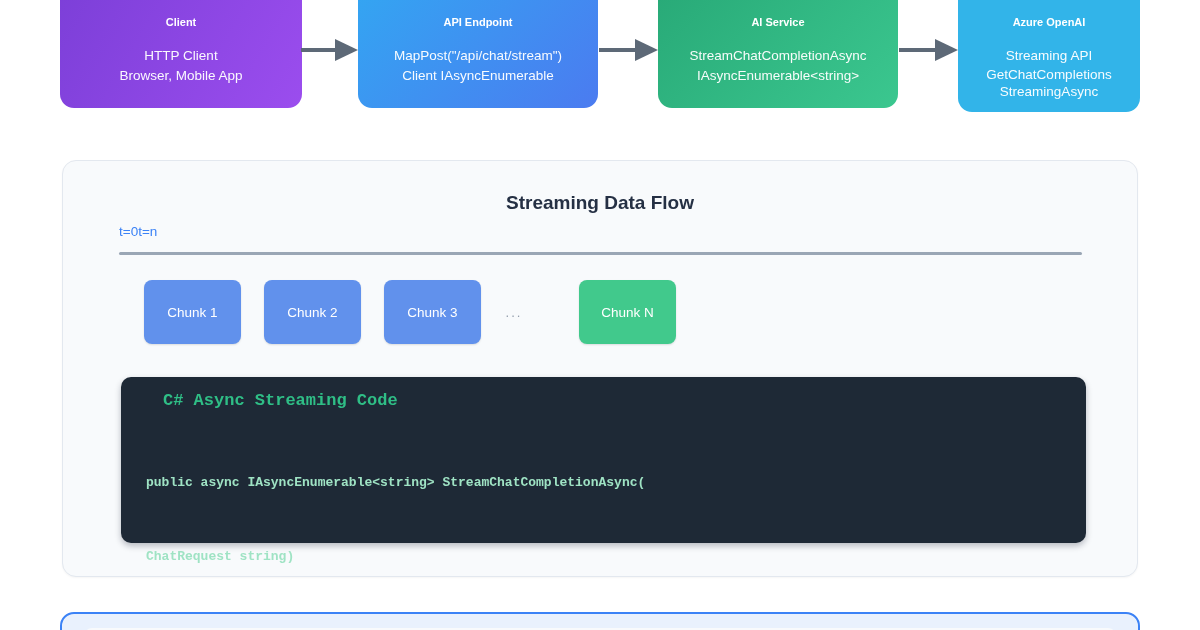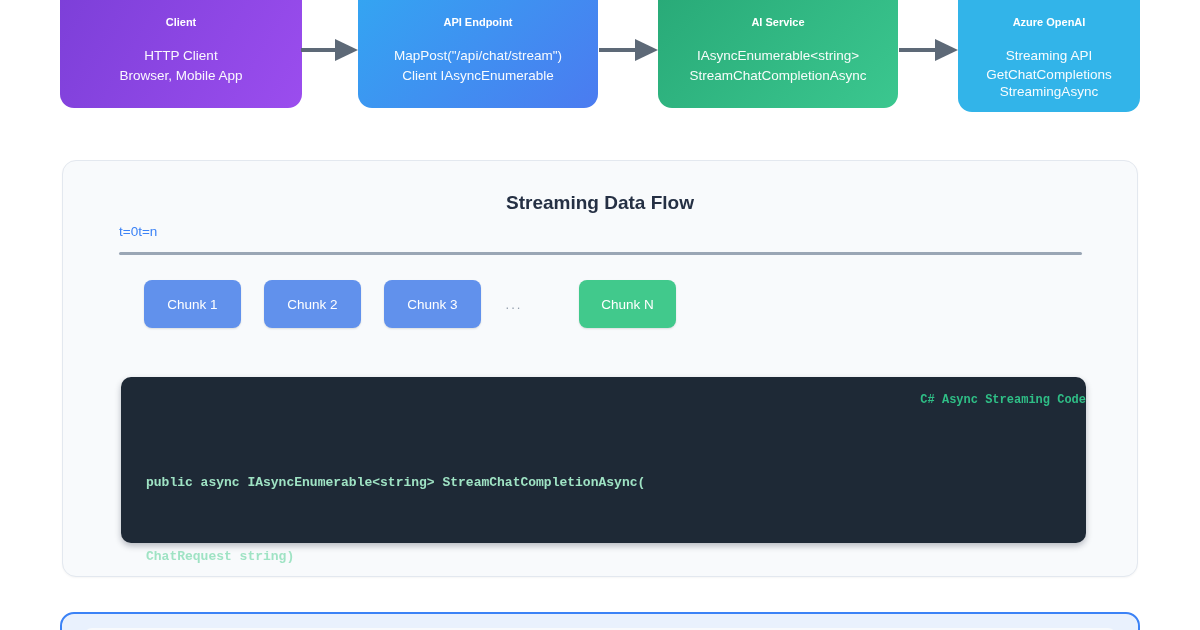--- a/index.html
+++ b/index.html
@@ -49,41 +49,41 @@
     display:flex; justify-content:flex-start;
     font-size:13.5px; color:#3b82f6;
   }
   .timeline-line {
     position:absolute; top:91px; left:56px; width:963px; height:3px;
     background:#9aa6b5; border-radius:2px;
   }
 
   .chunks { position:absolute; top:119px; left:81px; display:flex; align-items:center; }
   .chunk {
-    width:97px; height:48px; border-radius:8px; color:#fff; font-size:13.5px;
+    width:97px; height:64px; border-radius:8px; color:#fff; font-size:13.5px;
     display:flex; align-items:center; justify-content:center;
     box-shadow:0 1px 2px rgba(0,0,0,.12);
   }
   .chunk + .chunk { margin-left:23px; }
   .chunk-blue  { background:#6191ec; }
   .chunk-green { background:#41c98c; margin-left:55px !important; }
   .chunk-dots  { width:20px; margin-left:23px; text-align:center;
                  color:#949ead; font-size:13px; letter-spacing:2px; }
 
   
   .code-block {
     position:absolute; top:216px; left:58px; width:965px; height:166px;
     background:#1e2936; border-radius:10px; box-sizing:border-box;
     box-shadow:0 3px 6px rgba(15,23,42,.28);
     font-family:"Liberation Mono","DejaVu Sans Mono",monospace; font-weight:bold;
     overflow:visible;
   }
   .code-title {
-    padding-top:14px; text-align:right; line-height:19px;
-    font-size:12px; color:#2fbe86;padding-left:42px;
+    padding-top:14px; text-align:left; line-height:19px;
+    font-size:17px; color:#2fbe86;padding-left:42px;
   }
   .code-lines {
     margin-top:12px; padding-left:25px;
     font-size:13px; line-height:24.5px; color:#9fe3c4; white-space:pre;
   }
   .code-line { white-space:pre; }
 
   
   .bottom-panel {
     position:absolute; left:60px; top:612px; width:1080px; height:90px;
@@ -112,22 +112,22 @@
   <div class="pipe-sub">Client IAsyncEnumerable</div>
 </div>
 
 <div class="arrow arrow-1">
   <div class="shaft"></div>
   <div class="head"></div>
 </div>
 
 <div class="pipe-node node-2">
   <div class="pipe-title">AI Service</div>
+  <div class="pipe-sub">StreamChatCompletionAsync</div>
   <div class="pipe-sub">IAsyncEnumerable&lt;string&gt;</div>
-  <div class="pipe-sub">StreamChatCompletionAsync</div>
 </div>
 
 <div class="arrow arrow-2">
   <div class="shaft"></div>
   <div class="head"></div>
 </div>
 
 <div class="pipe-node node-3">
   <div class="pipe-title">Azure OpenAI</div>
   <div class="pipe-sub">Streaming API</div>

